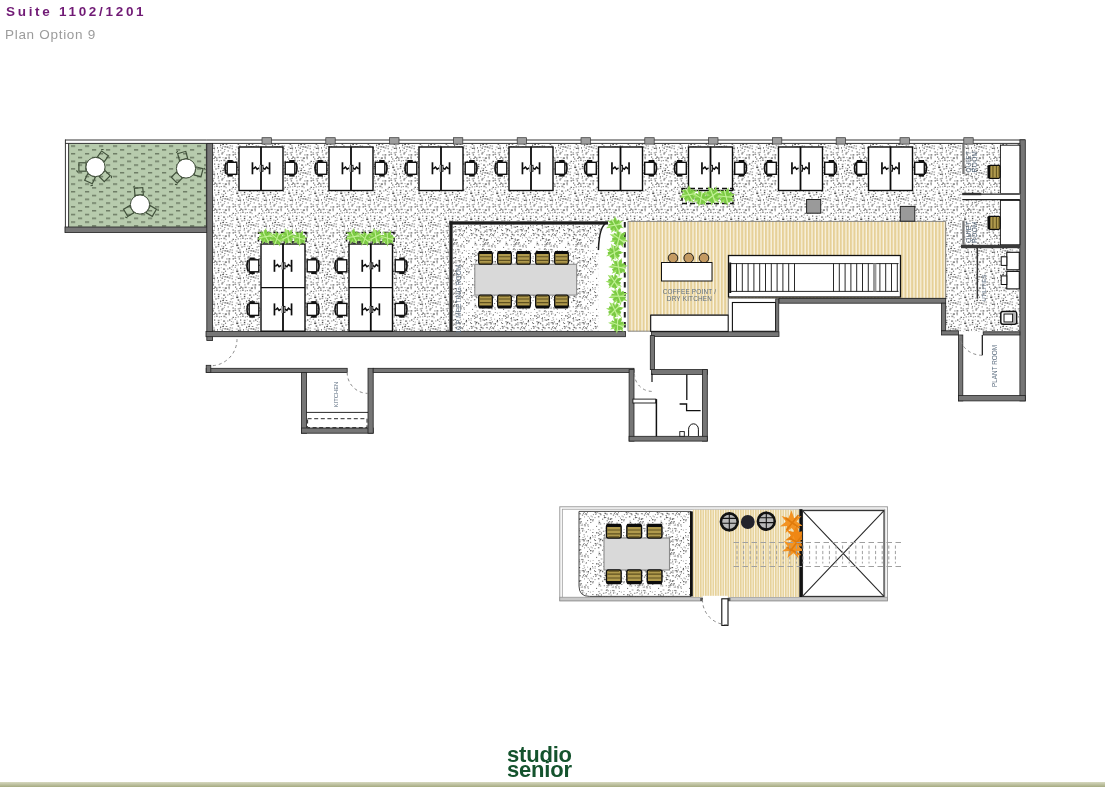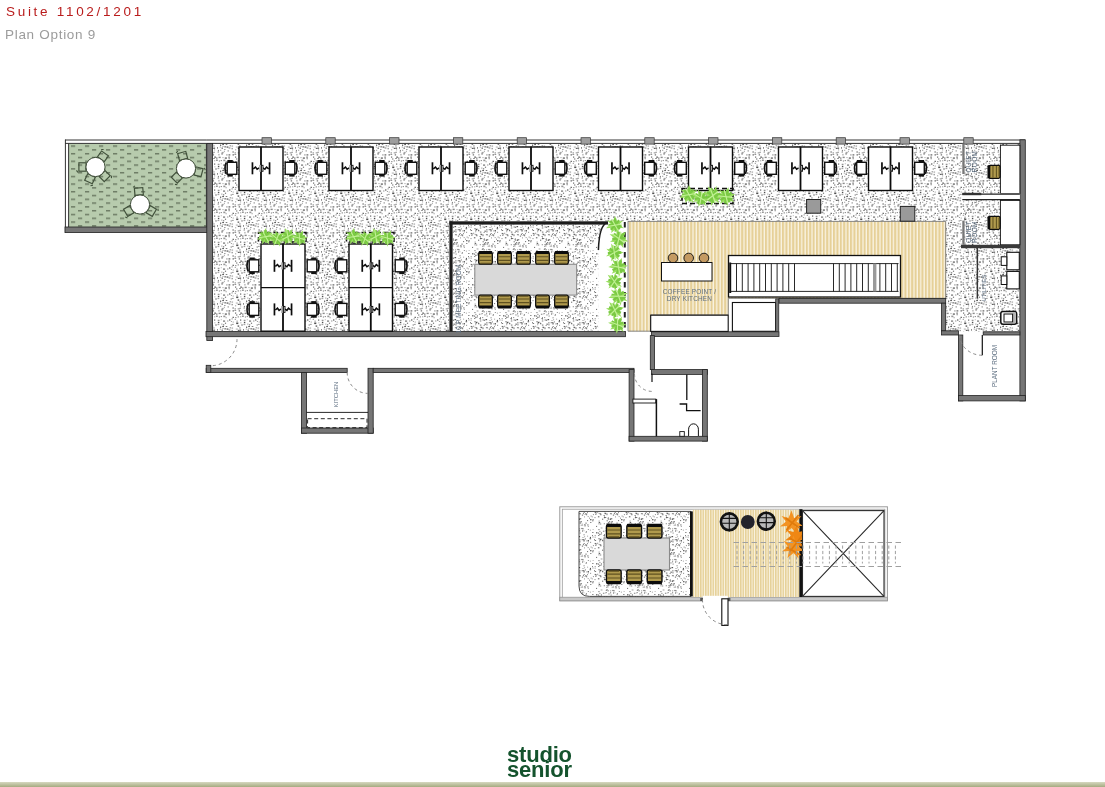--- a/index.html
+++ b/index.html
@@ -1,17 +1,17 @@
 <!DOCTYPE html>
 <html><head>
 <meta charset="utf-8">
 <style>
   html,body{margin:0;padding:0;background:#ffffff;}
   #page{position:relative;width:1105px;height:787px;overflow:hidden;background:#fff;font-family:"Liberation Sans",sans-serif;}
-  #title{position:absolute;left:6px;top:4px;font-size:13.5px;font-weight:normal;color:#b91c1c;letter-spacing:2.7px;}
+  #title{position:absolute;left:6px;top:4px;font-size:13.5px;font-weight:bold;color:#701a75;letter-spacing:2.7px;}
   #subtitle{position:absolute;left:5px;top:27px;font-size:13.5px;color:#9c9c9c;letter-spacing:0.7px;}
   #logo{position:absolute;left:507px;top:747px;font-size:22px;line-height:15px;font-weight:bold;color:#14532d;letter-spacing:-0.2px;}
   #footbar{position:absolute;left:0;top:782px;width:1105px;height:5px;background:linear-gradient(#d6d8c0,#a6ab81);}
 </style>
 </head>
 <body>
 <div id="page">
 
 <div id="title">Suite 1102/1201</div>
 

